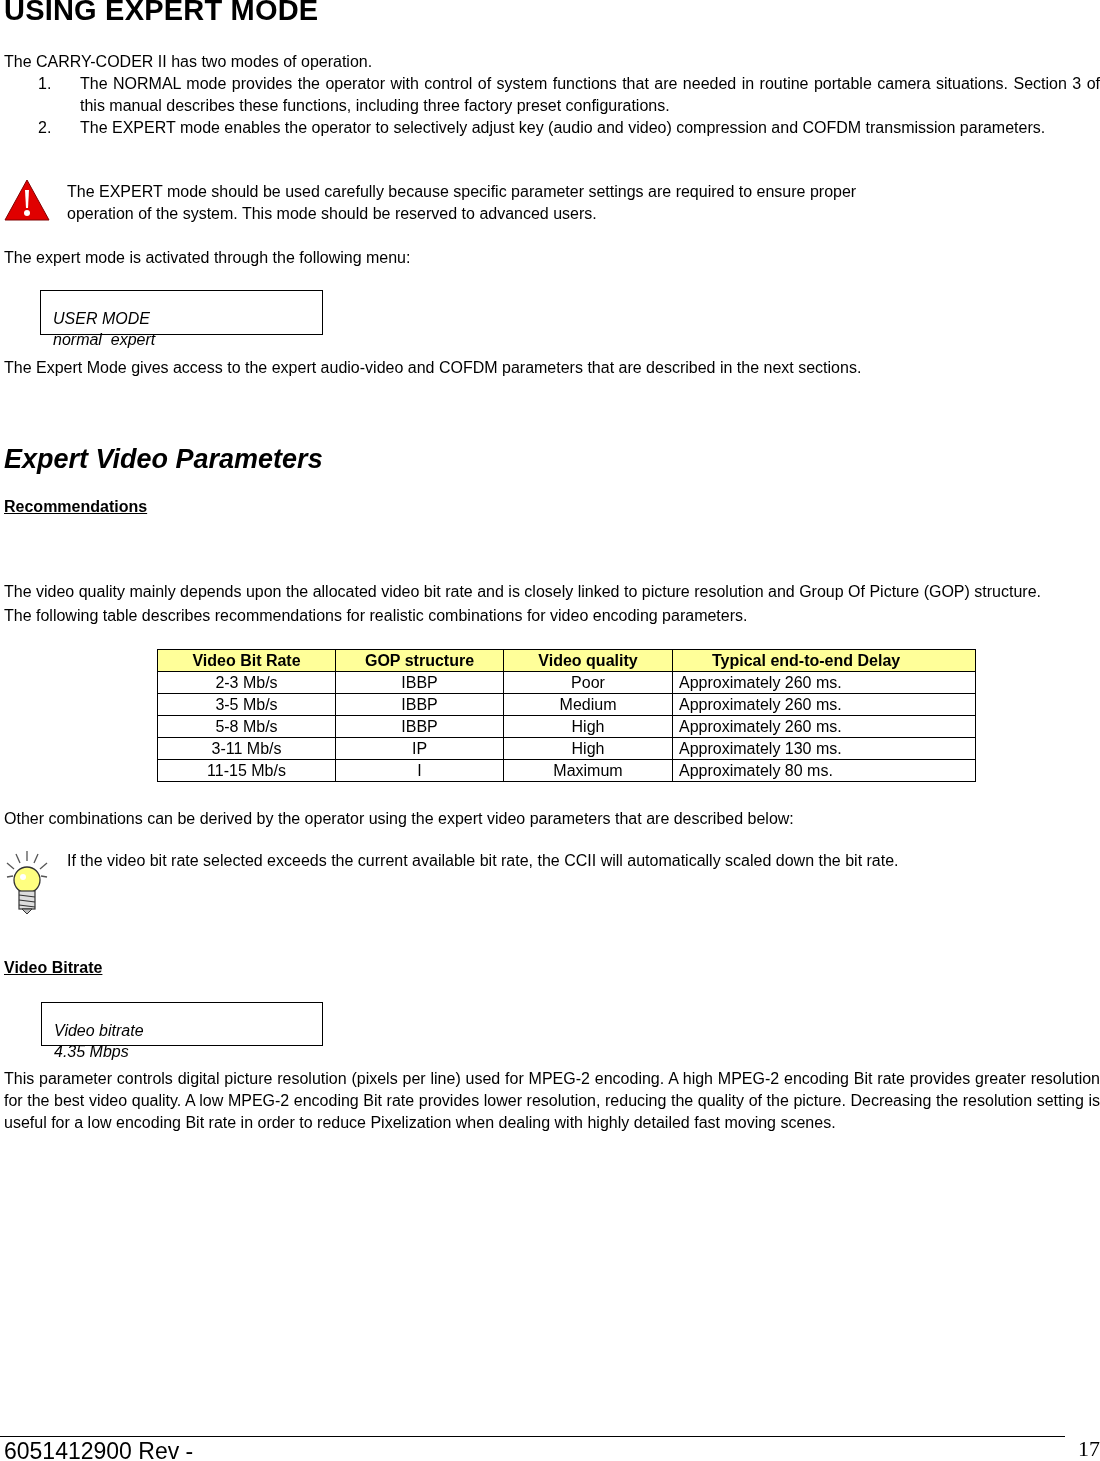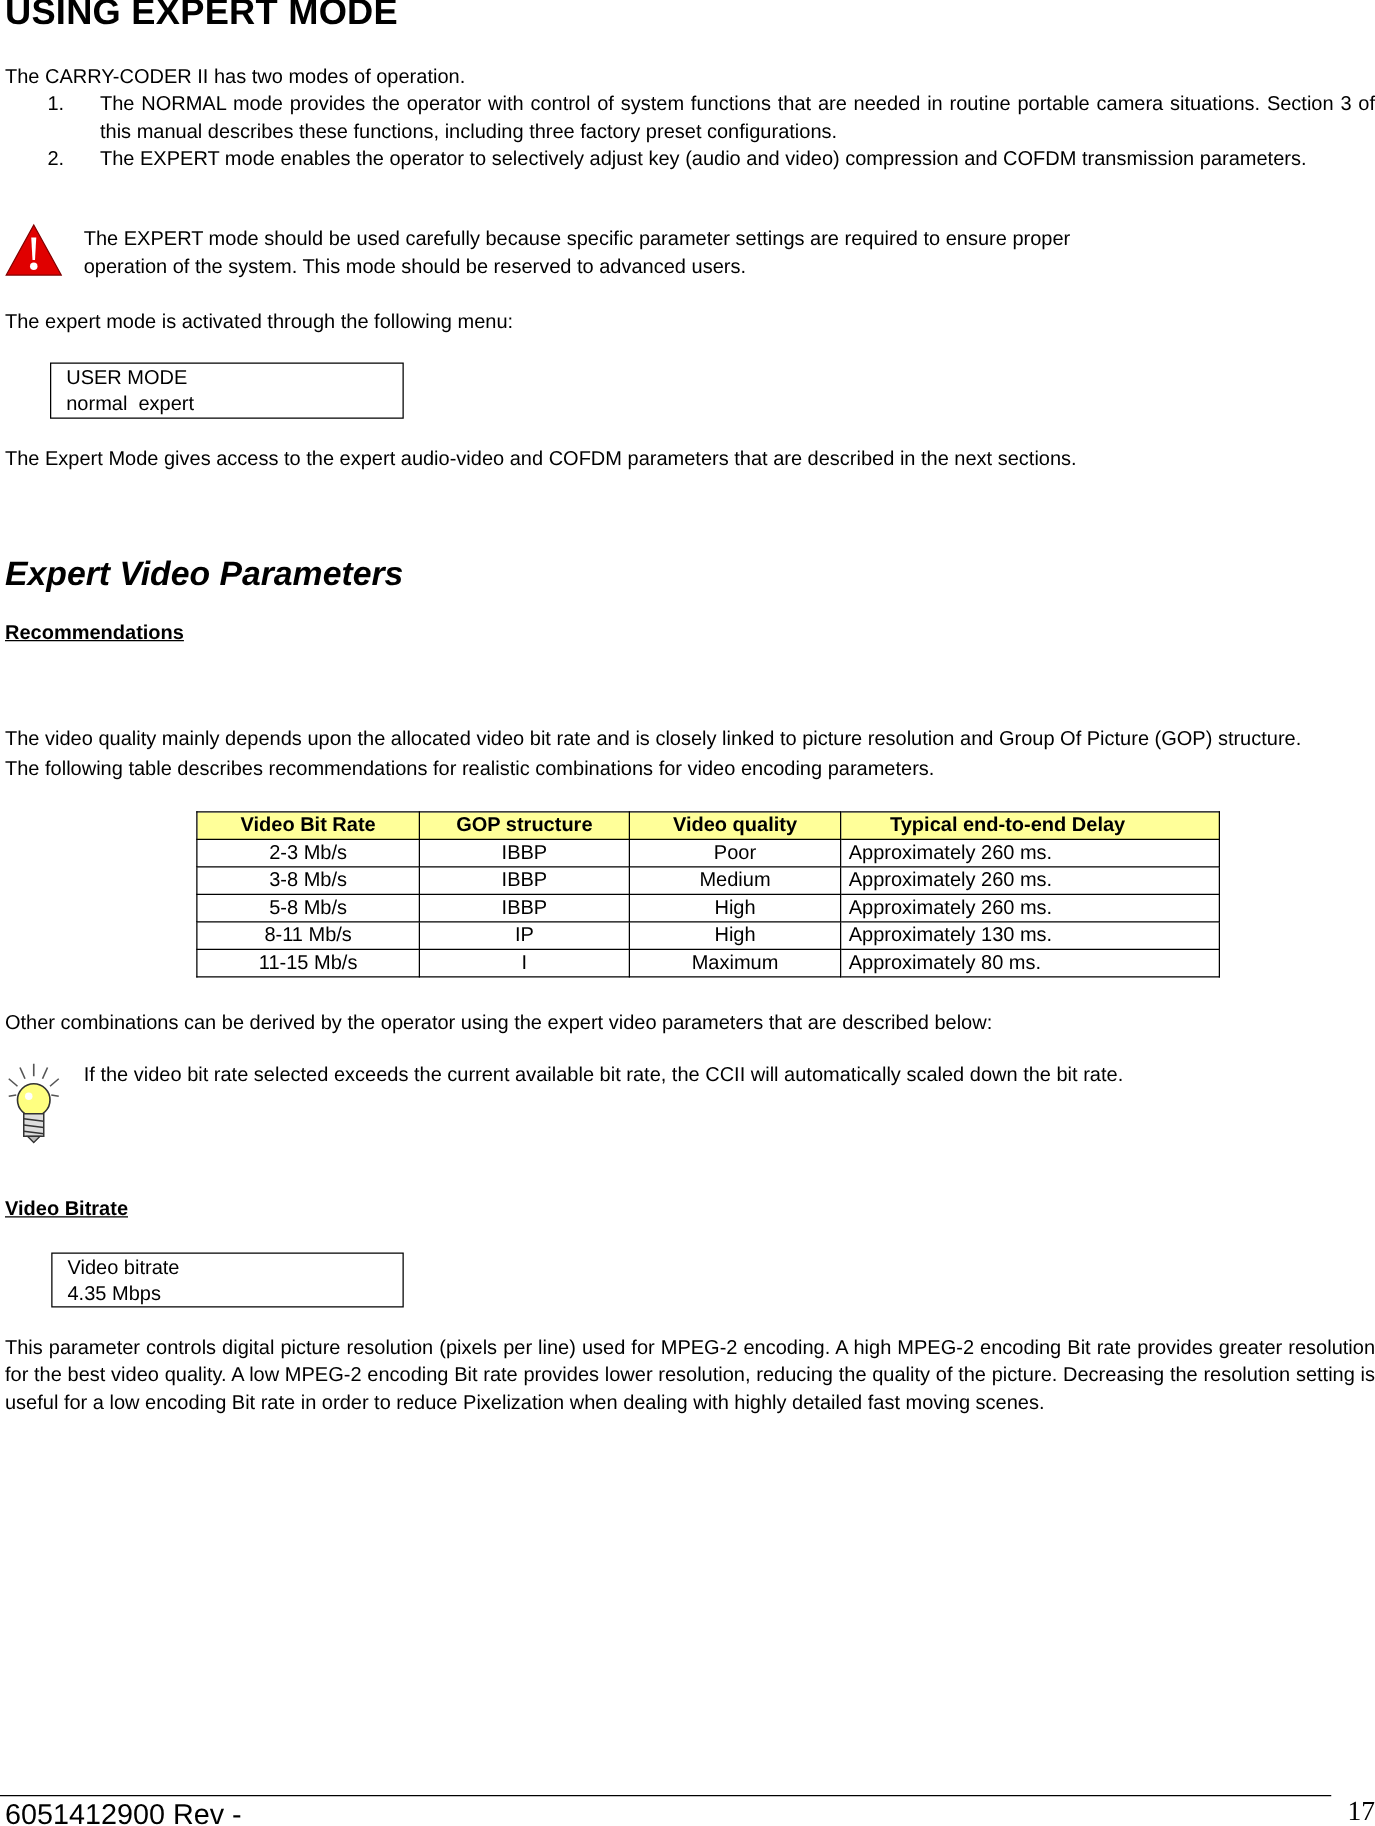--- a/index.html
+++ b/index.html
@@ -5,21 +5,21 @@
   html, body { margin:0; padding:0; background:#fff; }
   body { width:1100px; height:1461px; position:relative; overflow:hidden;
          font-family:"Liberation Sans", sans-serif; color:#000; font-size:16px; }
   .abs { position:absolute; }
   .h1 { left:4px; top:-6px; font-size:29px; font-weight:bold; letter-spacing:0.2px; white-space:nowrap; }
   .p { font-size:16px; line-height:22px; }
   .just { text-align:justify; }
   .list-item { position:absolute; left:38px; width:1062px; }
   .list-num { position:absolute; left:0; top:0; }
   .list-text { margin-left:42px; text-align:justify; line-height:22px; }
-  .box { position:absolute; border:1px solid #000; box-sizing:border-box; padding:1px 12px; font-size:16px; line-height:21px; }
+  .box { position:absolute; border:1px solid #000; box-sizing:border-box; padding:17px 12px; font-size:16px; line-height:21px;font-style:italic; }
   .h2 { font-size:27px; font-weight:bold; font-style:italic; white-space:nowrap; }
   .h3 { font-size:16px; font-weight:bold; text-decoration:underline; white-space:nowrap; }
   table.rec { position:absolute; left:157px; top:649px; border-collapse:collapse; font-size:16px; }
   table.rec th, table.rec td { border:1px solid #000; padding:0 6px; height:21px; line-height:21px; }
   table.rec th { background:#ffff99; font-weight:bold; }
   table.rec td.c { text-align:center; }
   table.rec td.l { text-align:left; }
   .footer-line { left:0; top:1436px; width:1065px; height:1px; background:#000; }
   .footer-left { left:4px; top:1438px; font-size:23px; white-space:nowrap; }
   .footer-right { left:1078px; top:1436px; font-size:22px; font-family:"Liberation Serif", serif; }
@@ -77,33 +77,33 @@
     </tr>
   </thead>
   <tbody>
     <tr>
       <td class="c">2-3 Mb/s</td>
       <td class="c">IBBP</td>
       <td class="c">Poor</td>
       <td class="l">Approximately 260 ms.</td>
     </tr>
     <tr>
-      <td class="c">3-8 Mb/s</td>
+      <td class="c">3-5 Mb/s</td>
       <td class="c">IBBP</td>
       <td class="c">Medium</td>
       <td class="l">Approximately 260 ms.</td>
     </tr>
     <tr>
       <td class="c">5-8 Mb/s</td>
       <td class="c">IBBP</td>
       <td class="c">High</td>
       <td class="l">Approximately 260 ms.</td>
     </tr>
     <tr>
-      <td class="c">8-11 Mb/s</td>
+      <td class="c">3-11 Mb/s</td>
       <td class="c">IP</td>
       <td class="c">High</td>
       <td class="l">Approximately 130 ms.</td>
     </tr>
     <tr>
       <td class="c">11-15 Mb/s</td>
       <td class="c">I</td>
       <td class="c">Maximum</td>
       <td class="l">Approximately 80 ms.</td>
     </tr>

